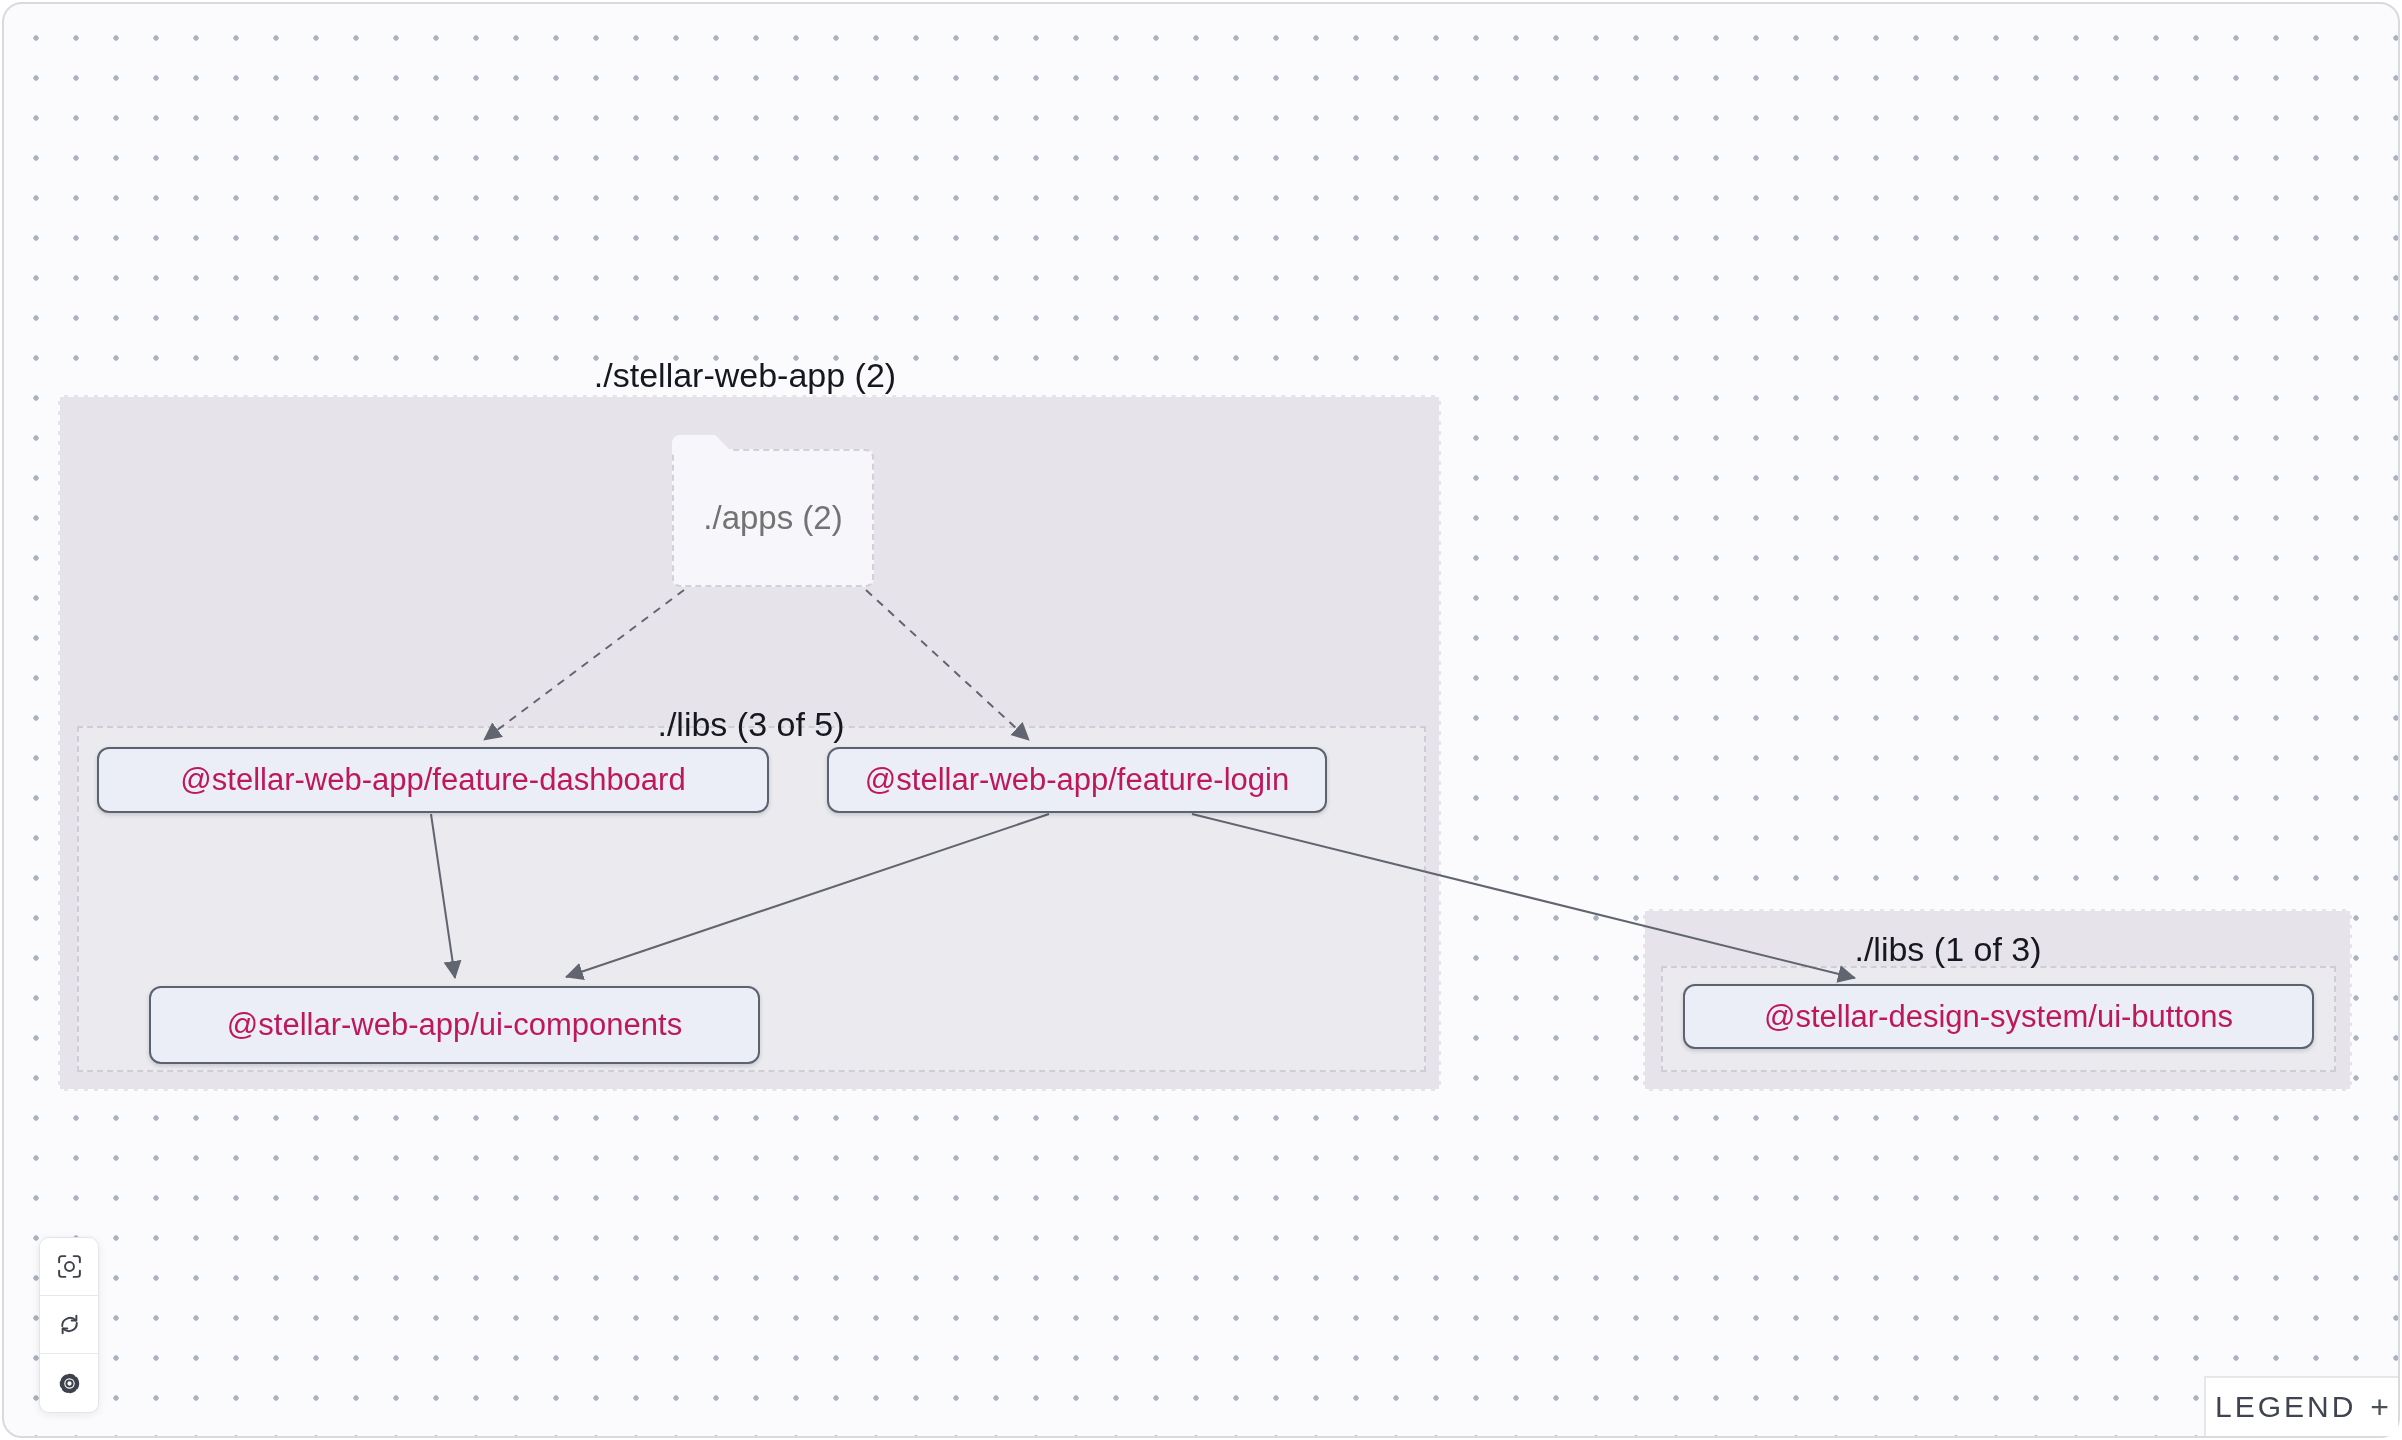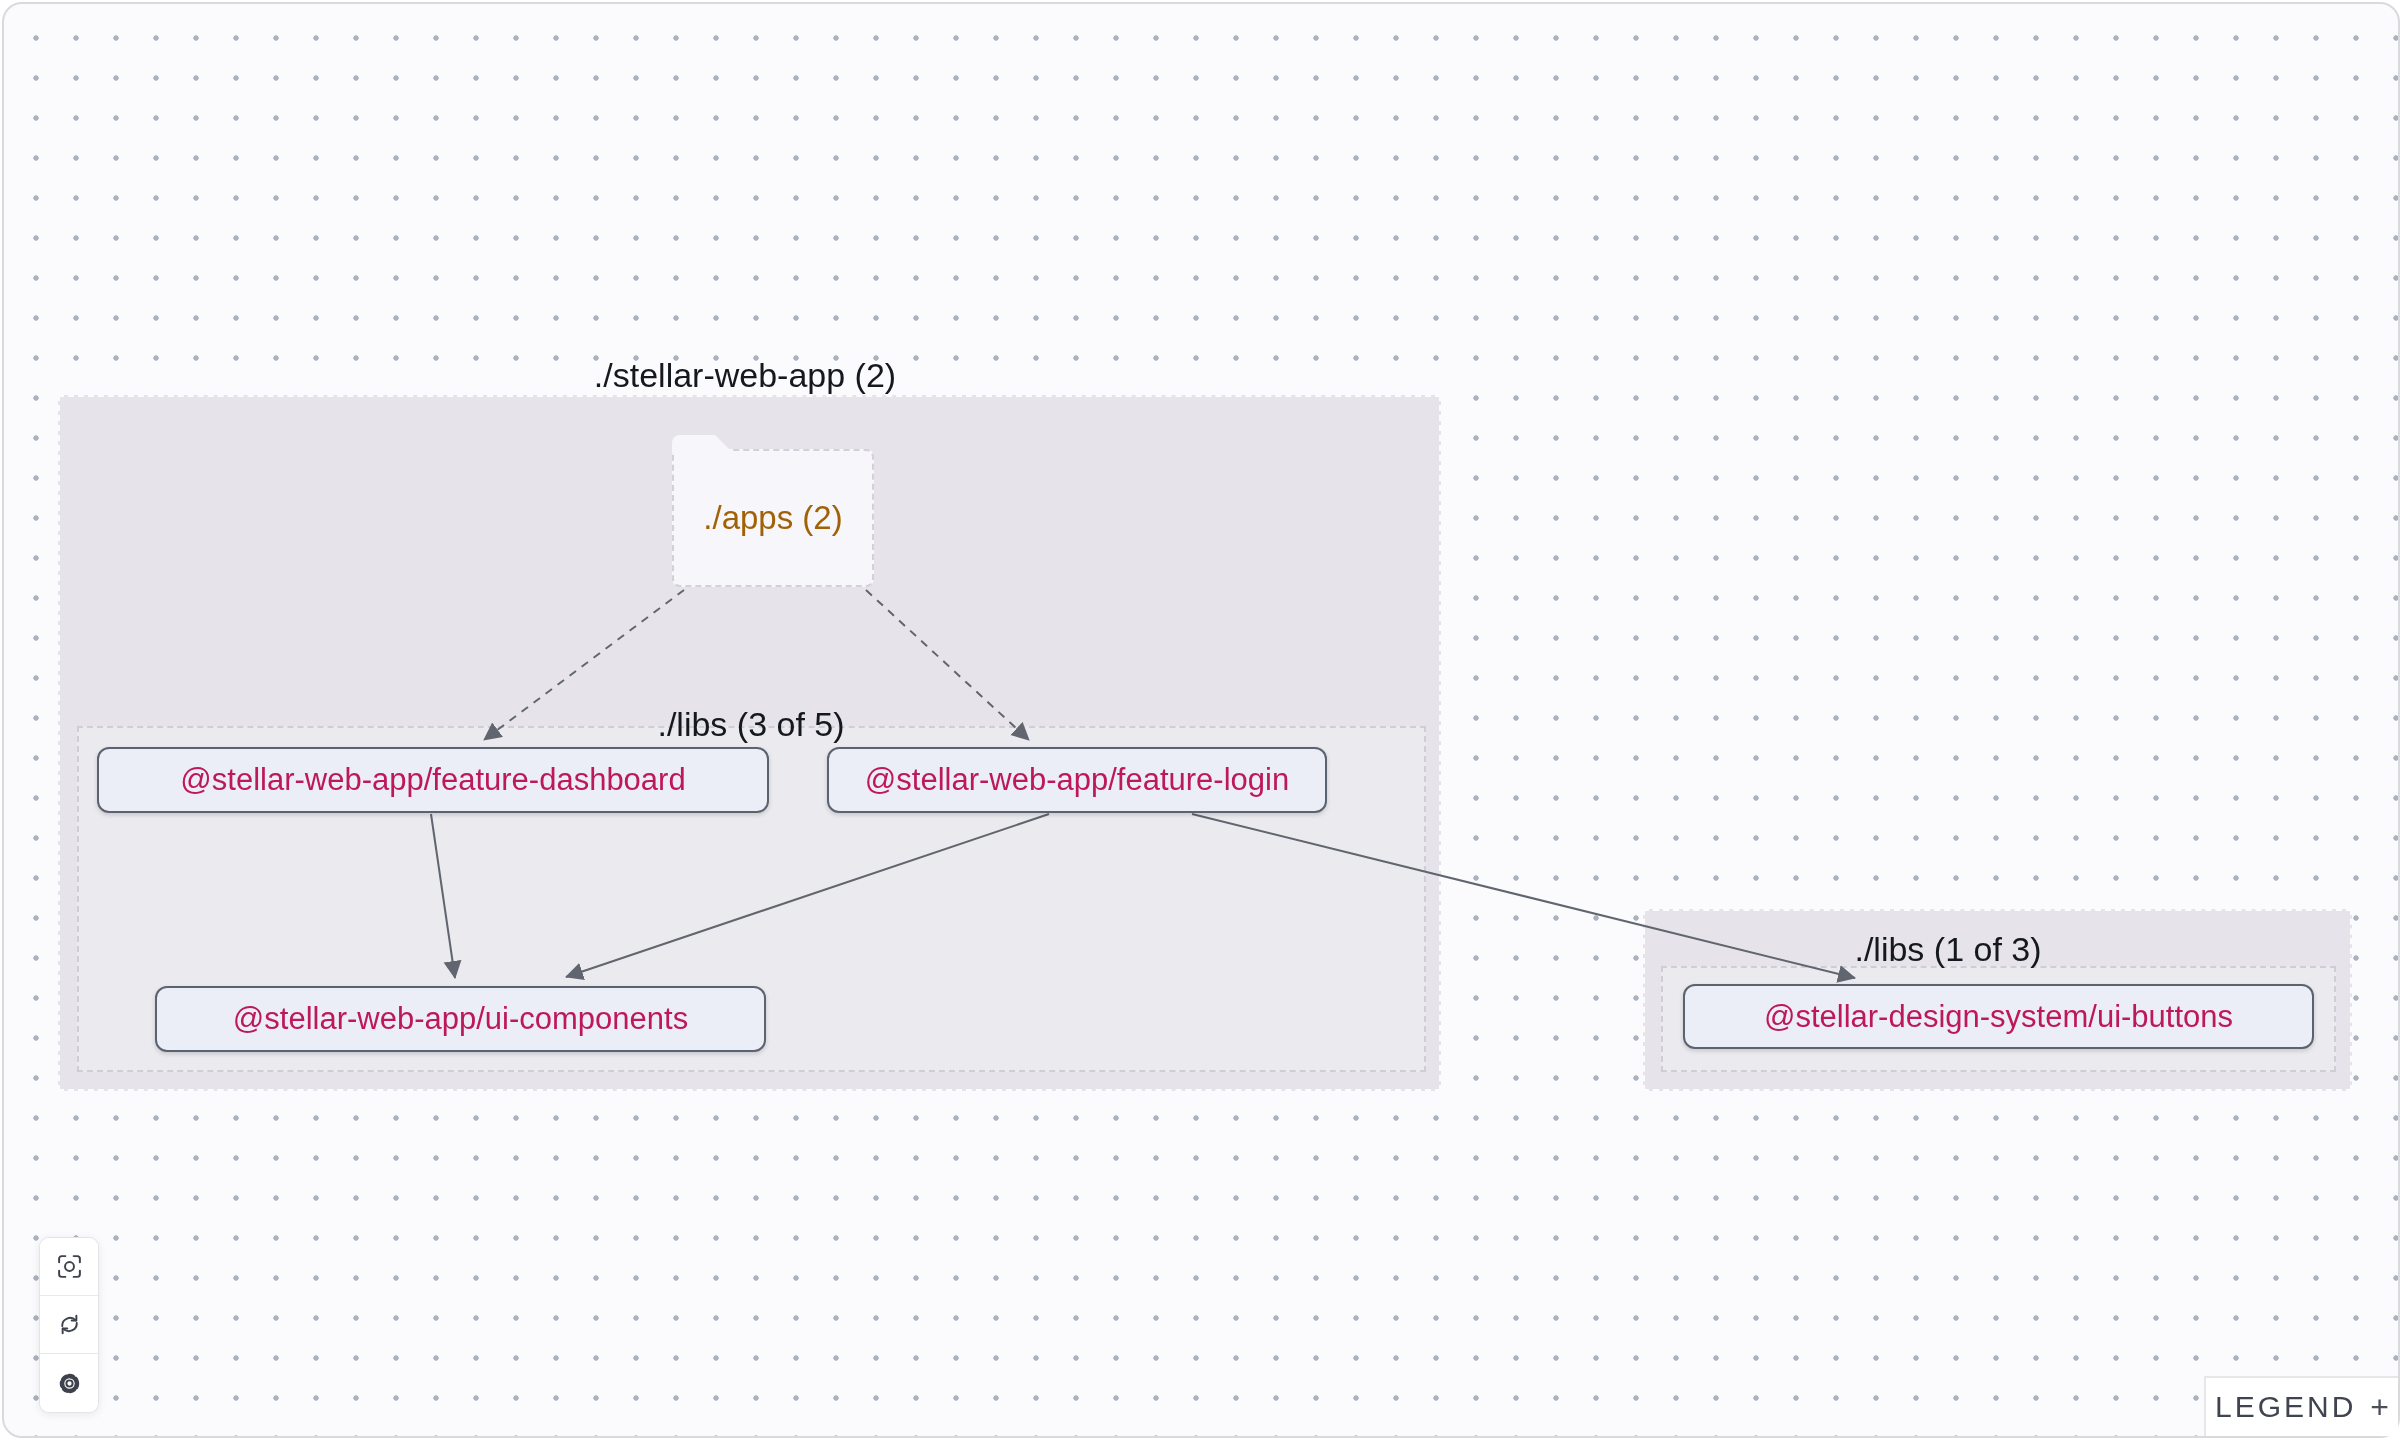--- a/index.html
+++ b/index.html
@@ -24,21 +24,21 @@
     border:2px dashed #d0cdd7;
   }
   .glabel{
     position:absolute;transform:translateX(-50%);
     font-size:34px;color:#15181e;white-space:nowrap;line-height:38px;
   }
   .folder-body{
     position:absolute;left:668px;top:445px;width:202px;height:138px;
     background:#f7f6fa;border:2px dashed #d3d0da;border-radius:0 8px 8px 8px;
     display:flex;align-items:center;justify-content:center;
-    font-size:33px;color:#a16207;cursor:pointer;
+    font-size:33px;color:#737373;cursor:pointer;
   }
   .folder-tab{
     position:absolute;left:-2px;top:-16px;width:60px;height:17px;
     background:#f7f6fa;border-radius:8px 10px 0 0;
     clip-path:polygon(0 0,72% 0,100% 100%,0 100%);
   }
   .edges{position:absolute;left:0;top:0;width:2402px;height:1440px;pointer-events:none;}
   .node{
     position:absolute;display:flex;align-items:center;justify-content:center;
     background:#ebeef6;border:2px solid #5c6370;border-radius:12px;
@@ -101,21 +101,21 @@
         <line x1="1188" y1="810" x2="1851" y2="974" marker-end="url(#arr)"></line>
       </g>
     </svg>
 
     <div class="node" style="left:93px;top:743px;width:672px;height:66px;">
       <span>@stellar-web-app/feature-dashboard</span>
     </div>
     <div class="node" style="left:823px;top:743px;width:500px;height:66px;">
       <span>@stellar-web-app/feature-login</span>
     </div>
-    <div class="node" style="left:151px;top:982px;width:611px;height:66px;">
+    <div class="node" style="left:145px;top:982px;width:611px;height:78px;">
       <span>@stellar-web-app/ui-components</span>
     </div>
     <div class="node" style="left:1679px;top:980px;width:631px;height:65px;">
       <span>@stellar-design-system/ui-buttons</span>
     </div>
 
     <div class="toolbar">
       <button class="tool-btn">
         <svg width="27" height="27" viewBox="0 0 26 26">
           <path d="M9 3H5.5A2.5 2.5 0 0 0 3 5.5V9"></path>

